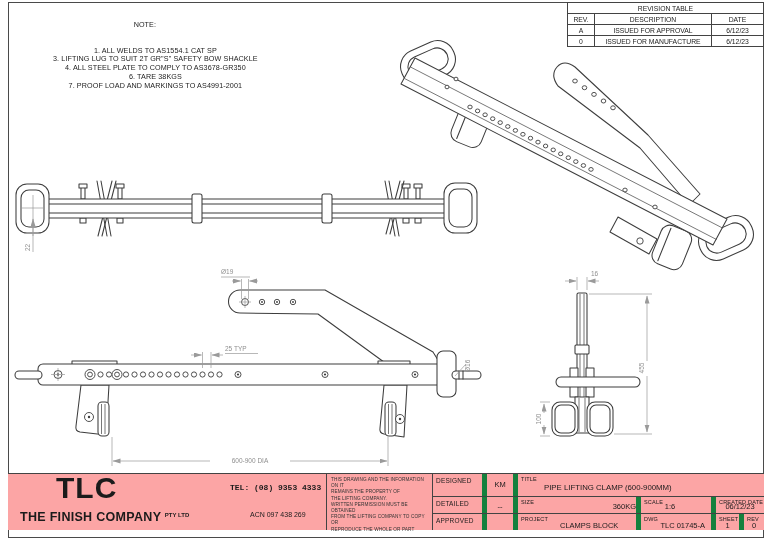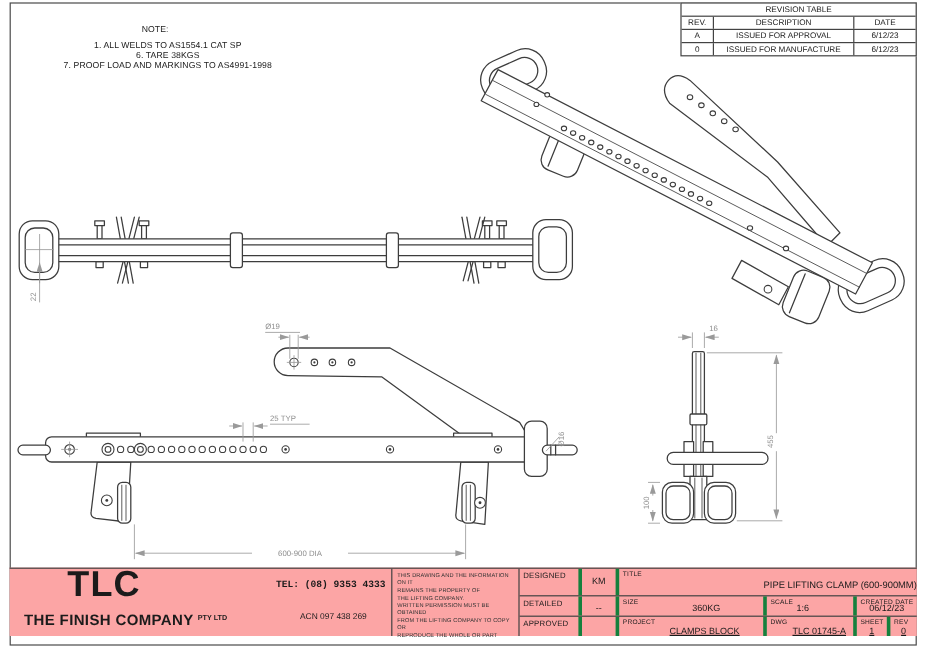--- a/index.html
+++ b/index.html
@@ -1,20 +1,20 @@
 <!DOCTYPE html>
 <html><head>
 <meta charset="utf-8">
 <style>
   html,body{margin:0;padding:0;background:#fff;}
   body{width:771px;height:540px;position:relative;font-family:"Liberation Sans",sans-serif;color:#1b1b1b;overflow:hidden;}
   .sheet-border{position:absolute;left:8px;top:2px;width:756px;height:536px;border:1px solid #4a4a4a;box-sizing:border-box;}
   
   .notes{position:absolute;left:32px;top:21px;font-size:7.2px;line-height:8.7px;color:#222;letter-spacing:0.1px;text-align:center;}
-  .notes .items{margin-left:21px;margin-top:4px;}
+  .notes .items{margin-left:21px;margin-top:17px;}
   
   .revtable{position:absolute;left:567px;top:2px;width:197px;border:1px solid #434343;font-size:6.8px;box-sizing:border-box;background:#fff;}
   .revtable .trow{display:flex;border-top:1px solid #434343;}
   .revtable .trow:first-child{border-top:none;}
   .revtable .tc{box-sizing:border-box;border-left:1px solid #434343;text-align:center;padding:1.5px 1px;white-space:nowrap;overflow:hidden;}
   .revtable .tc:first-child{border-left:none;}
   .revtable .c-rev{width:26px;}
   .revtable .c-desc{width:117px;}
   .revtable .c-date{flex:1;}
   .revtable .title-row{display:block;text-align:center;padding:1.5px 0;}
@@ -26,28 +26,28 @@
   .logo-big{position:absolute;left:48px;top:-3px;font-size:30px;font-weight:bold;letter-spacing:1px;}
   .logo-name{position:absolute;left:12px;top:36px;font-size:12.5px;font-weight:bold;letter-spacing:0.3px;white-space:nowrap;}
   .logo-suffix{font-size:6px;font-weight:bold;vertical-align:4px;letter-spacing:0;}
   .tel{position:absolute;left:222px;top:9px;font-size:8px;font-weight:bold;white-space:nowrap;font-family:Liberation Mono, monospace;}
   .acn{position:absolute;left:242px;top:37px;font-size:7px;white-space:nowrap;}
   .disclaimer{position:absolute;left:318px;top:0;width:106px;height:56px;border-left:1px solid #434343;box-sizing:border-box;padding:3px 2px 0 4px;font-size:4.7px;line-height:6.2px;color:#333;letter-spacing:0.1px;}
   .tb-right{position:absolute;left:424px;top:0;width:332px;height:56px;border-left:1px solid #434343;box-sizing:border-box;display:flex;flex-direction:column;}
   .tb-row{display:flex;border-top:1px solid #434343;box-sizing:border-box;}
   .tb-row:first-child{border-top:none;}
   .r1{height:22px;} .r2{height:17px;} .r3{flex:1;}
-  .cell{position:relative;box-sizing:border-box;border-left:3px solid #15803d;}
+  .cell{position:relative;box-sizing:border-box;border-left:5px solid #15803d;}
   .cell:first-child{border-left:none;}
   .w-lbl{width:49px;} .w-val{width:31px;} .w-mid{width:123px;} .w-sc{width:75px;} .w-sheet{width:28px;} .w-rest{flex:1;}
   .lbl{position:absolute;top:1.5px;left:3px;font-size:5.5px;letter-spacing:0.2px;white-space:nowrap;}
   .lbl-big{font-size:6.5px;top:3px;}
   .val{position:absolute;left:0;right:0;text-align:center;font-size:7.5px;white-space:nowrap;}
-  .val-mid{top:5px;} .val-low{top:7px;text-decoration:underline;}
-  .val-title{text-align:right;padding-left:26px;top:9px;font-size:7.8px;}
+  .val-mid{top:5px;} .val-low{top:7px;}
+  .val-title{text-align:left;padding-left:26px;top:9px;font-size:7.8px;}
   .val-km{top:6px;font-size:7.5px;}
 </style>
 </head>
 <body>
 
 <div class="sheet-border"></div>
 
 <svg class="drawing" width="771" height="540" viewBox="0 0 771 540">
   <defs>
     <marker id="arr" markerWidth="9" markerHeight="7" refX="7.5" refY="2.5" orient="auto" markerUnits="userSpaceOnUse">
@@ -297,22 +297,24 @@
     <line class="dim" x1="544" y1="413" x2="544" y2="404" marker-end="url(#arr)"></line>
     <line class="dim" x1="544" y1="425" x2="544" y2="434" marker-end="url(#arr)"></line>
     <text class="dimtxt" transform="translate(541,419) rotate(-90)" text-anchor="middle">100</text>
   </g>
 </svg>
 
 <div class="notes">
   <div>NOTE:</div>
   <div class="items">
     <div>1. ALL WELDS TO AS1554.1 CAT SP</div>
+    <div>3. LIFTING LUG TO SUIT 2T GR"S" SAFETY BOW SHACKLE</div>
+    <div>4. ALL STEEL PLATE TO COMPLY TO AS3678-GR350</div>
     <div>6. TARE 38KGS</div>
-    <div>7. PROOF LOAD AND MARKINGS TO AS4991-1998</div>
+    <div>7. PROOF LOAD AND MARKINGS TO AS4991-2001</div>
   </div>
 </div>
 
 <div class="revtable">
   <div class="trow title-row">REVISION TABLE</div>
   <div class="trow">
     <div class="tc c-rev">REV.</div>
     <div class="tc c-desc">DESCRIPTION</div>
     <div class="tc c-date">DATE</div>
   </div>
@@ -359,21 +361,21 @@
     </div>
     <div class="tb-row r2">
       <div class="cell w-lbl">
           <span class="lbl lbl-big">DETAILED</span>
         </div>
       <div class="cell w-val">
           <span class="val val-mid">--</span>
         </div>
       <div class="cell w-mid">
         <span class="lbl">SIZE</span>
-        <span class="val val-mid" style="text-align:center;padding-left:25px;">360KG</span>
+        <span class="val val-mid" style="text-align:right;padding-left:25px;">360KG</span>
       </div>
       <div class="cell w-sc">
         <span class="lbl">SCALE</span>
         <span class="val val-mid" style="text-align:center;padding-right:12px;">1:6</span>
       </div>
       <div class="cell w-rest">
         <span class="lbl">CREATED DATE</span>
         <span class="val val-mid">06/12/23</span>
       </div>
     </div>

